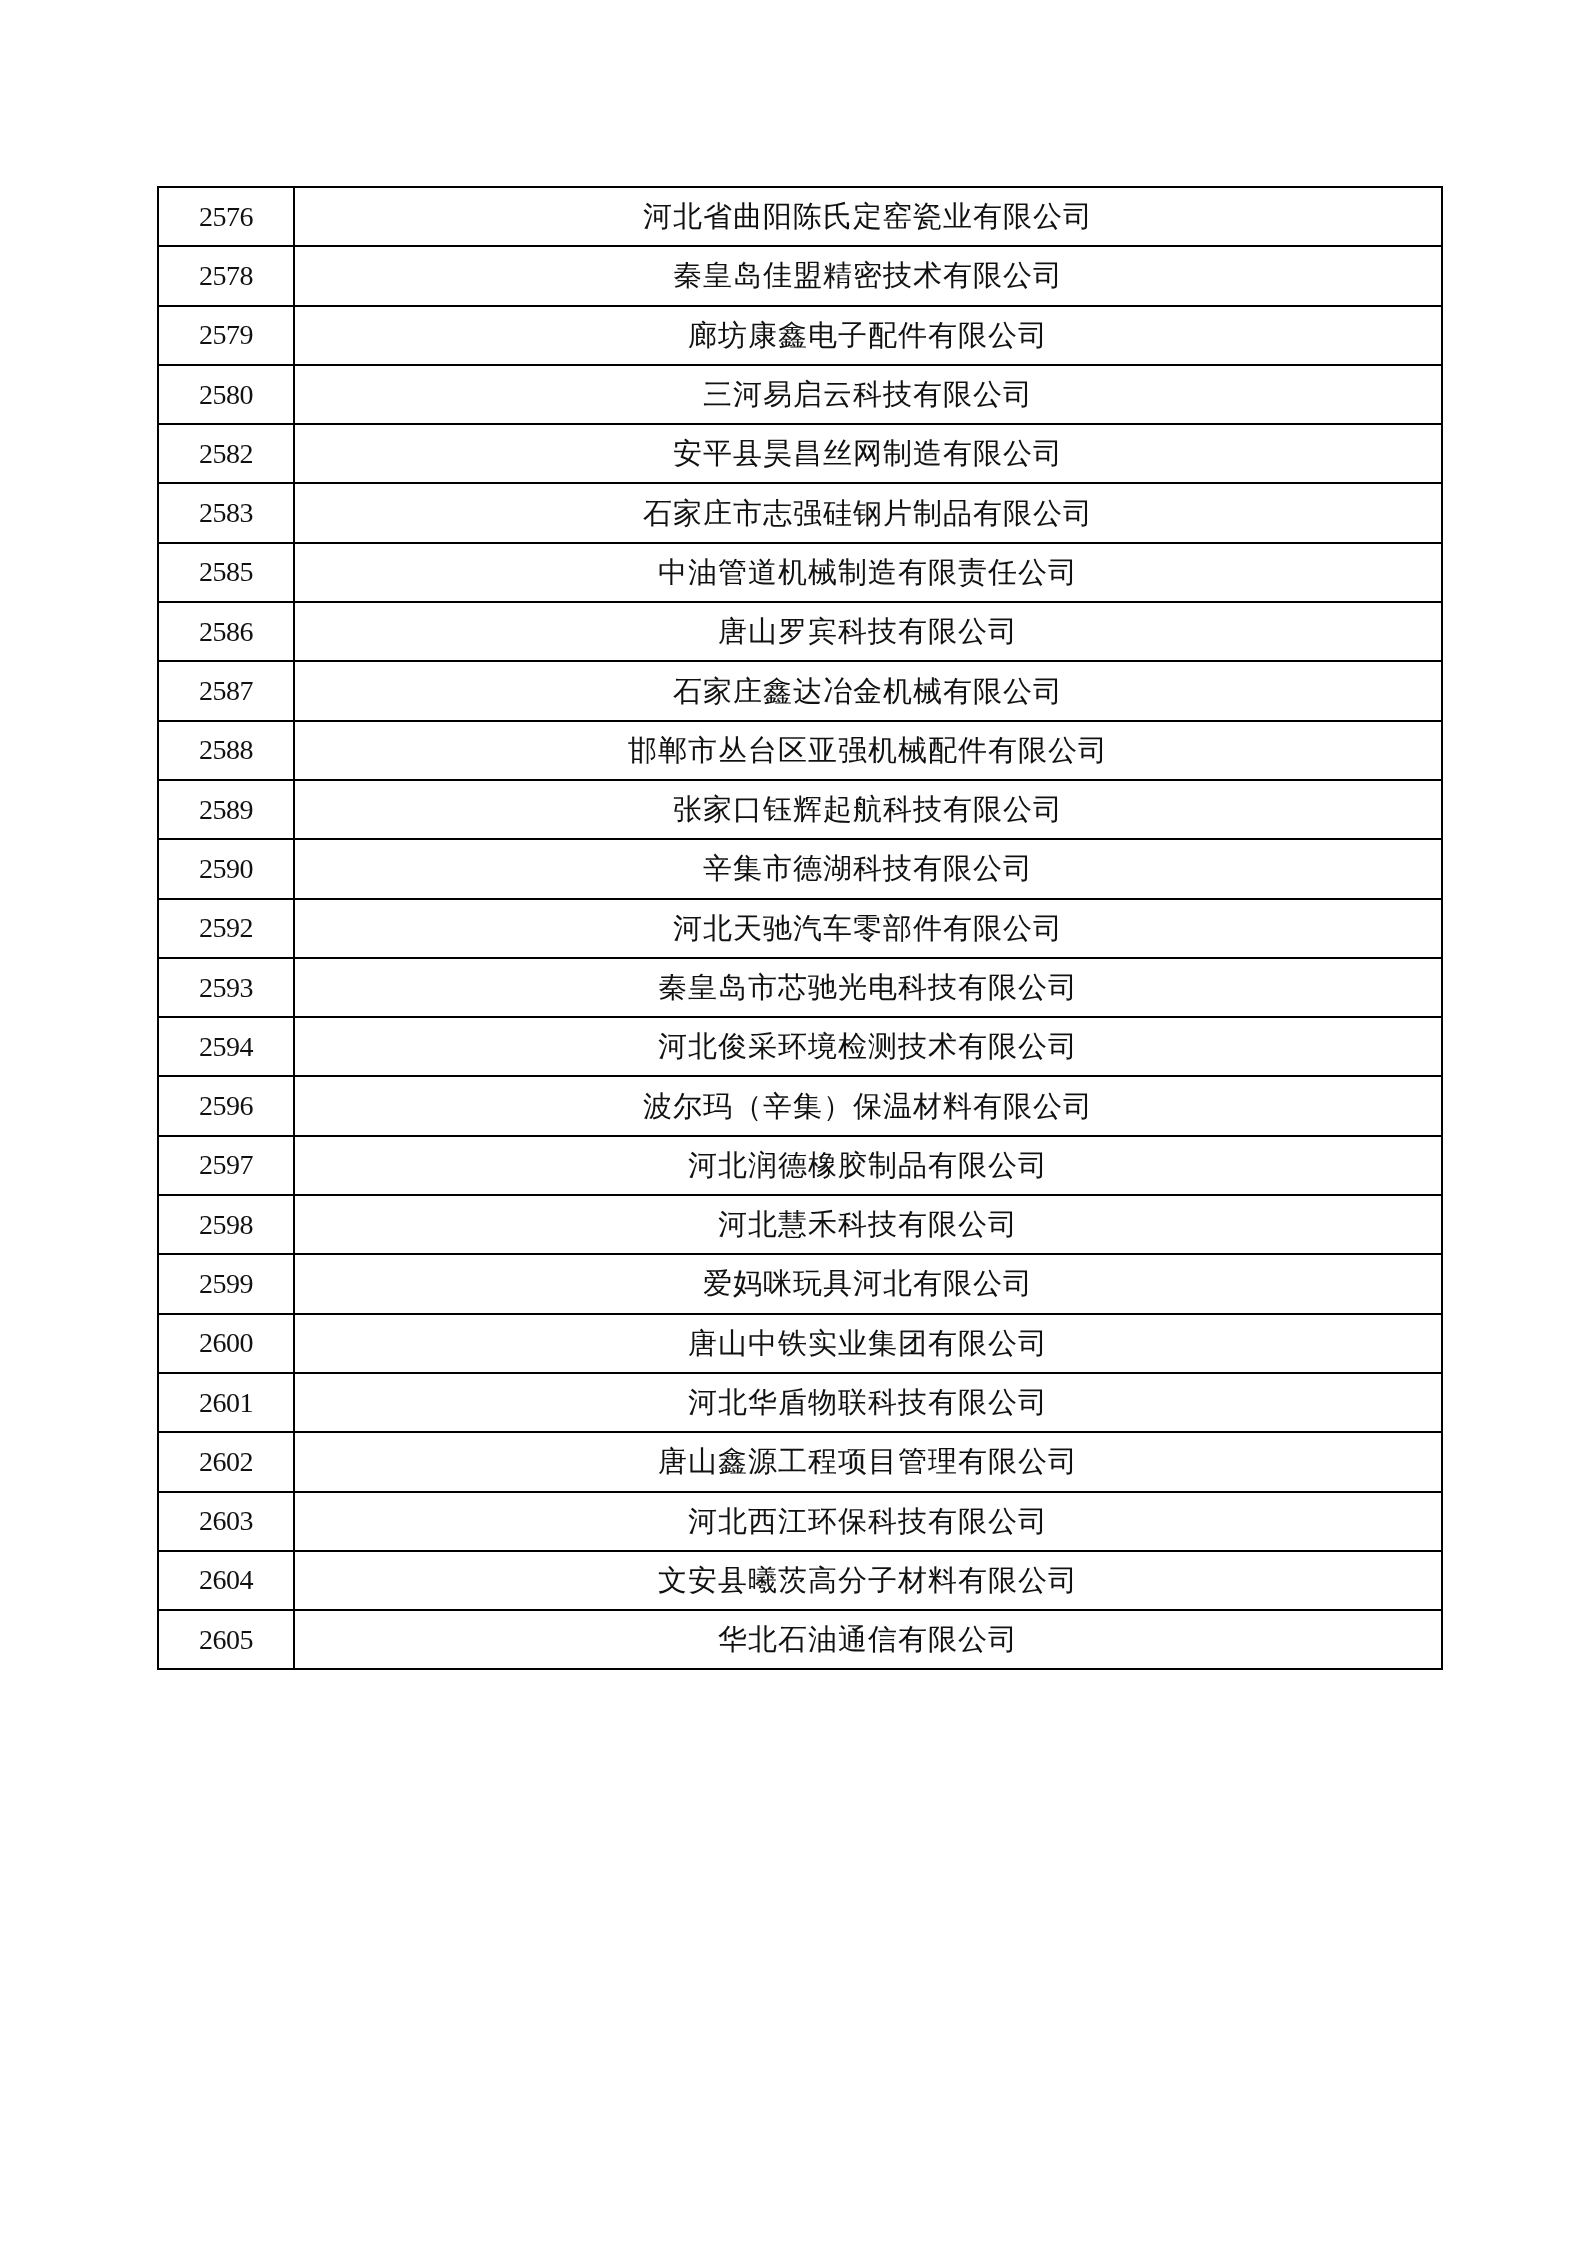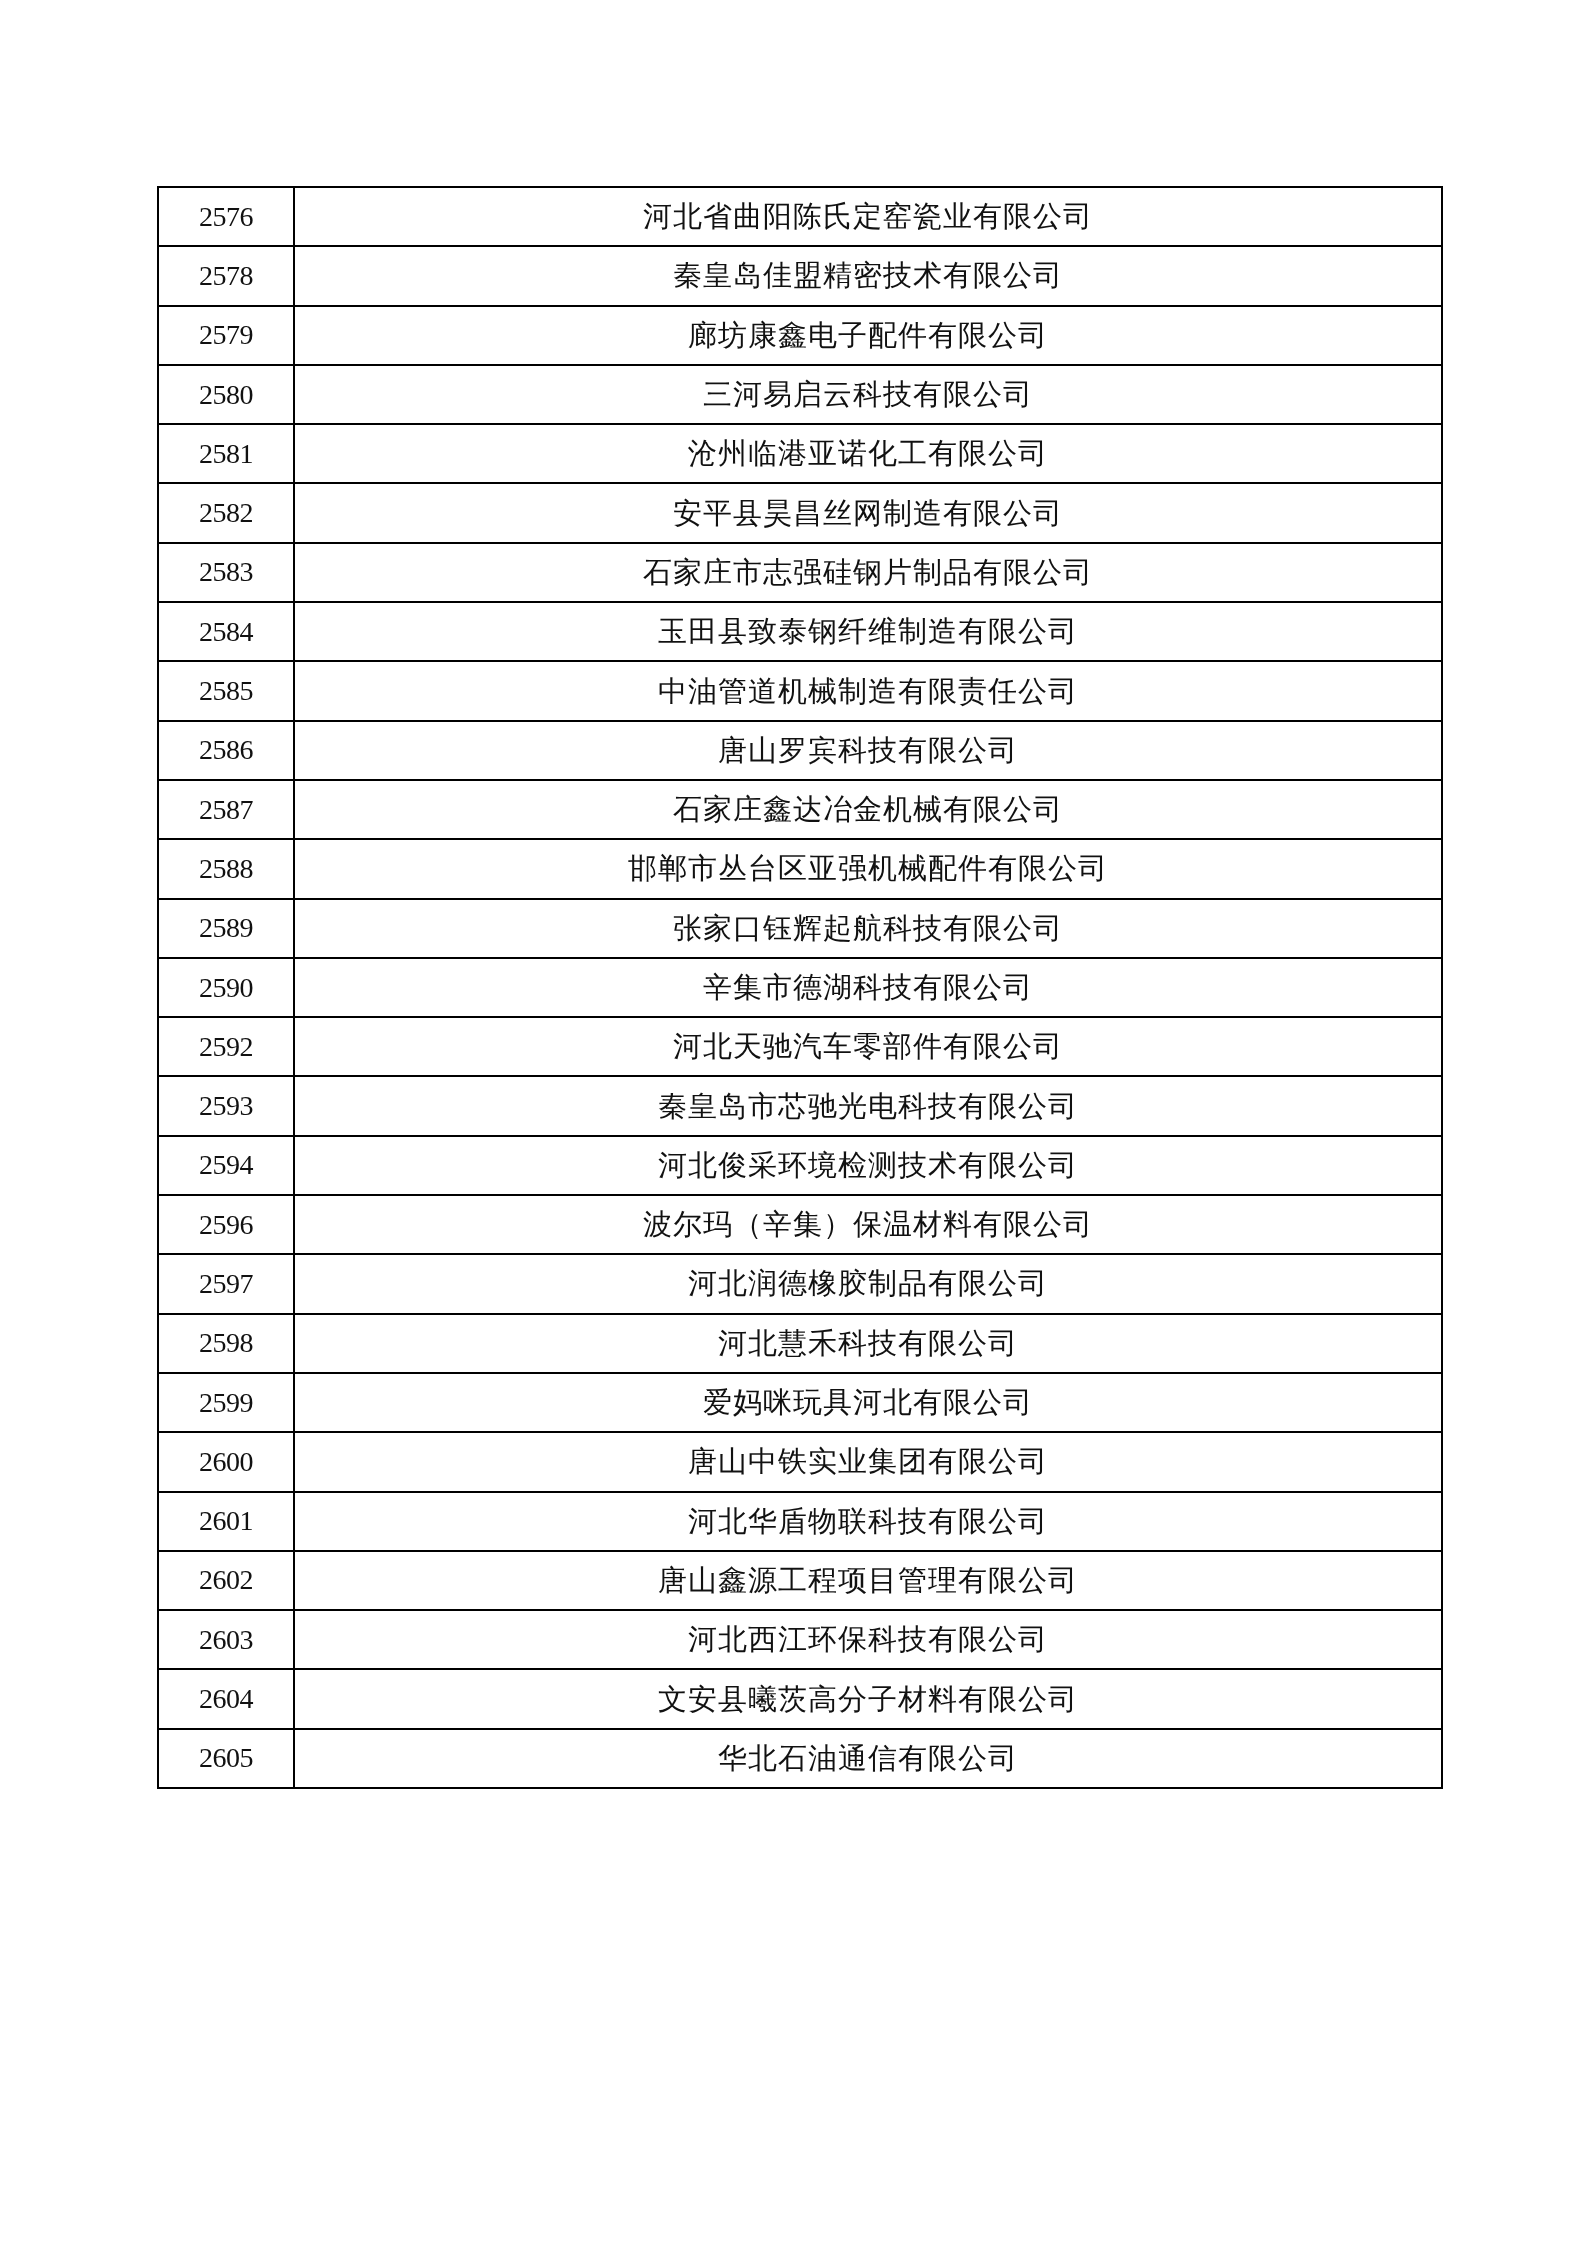--- a/index.html
+++ b/index.html
@@ -68,34 +68,26 @@
         </tr>
       <tr>
           <td class="col-num">2579</td>
           <td class="col-name">廊坊康鑫电子配件有限公司</td>
         </tr>
       <tr>
           <td class="col-num">2580</td>
           <td class="col-name">三河易启云科技有限公司</td>
         </tr>
       <tr>
-          <td class="col-num">2581</td>
-          <td class="col-name">沧州临港亚诺化工有限公司</td>
-        </tr>
-      <tr>
           <td class="col-num">2582</td>
           <td class="col-name">安平县昊昌丝网制造有限公司</td>
         </tr>
       <tr>
           <td class="col-num">2583</td>
           <td class="col-name">石家庄市志强硅钢片制品有限公司</td>
-        </tr>
-      <tr>
-          <td class="col-num">2584</td>
-          <td class="col-name">玉田县致泰钢纤维制造有限公司</td>
         </tr>
       <tr>
           <td class="col-num">2585</td>
           <td class="col-name">中油管道机械制造有限责任公司</td>
         </tr>
       <tr>
           <td class="col-num">2586</td>
           <td class="col-name">唐山罗宾科技有限公司</td>
         </tr>
       <tr>

